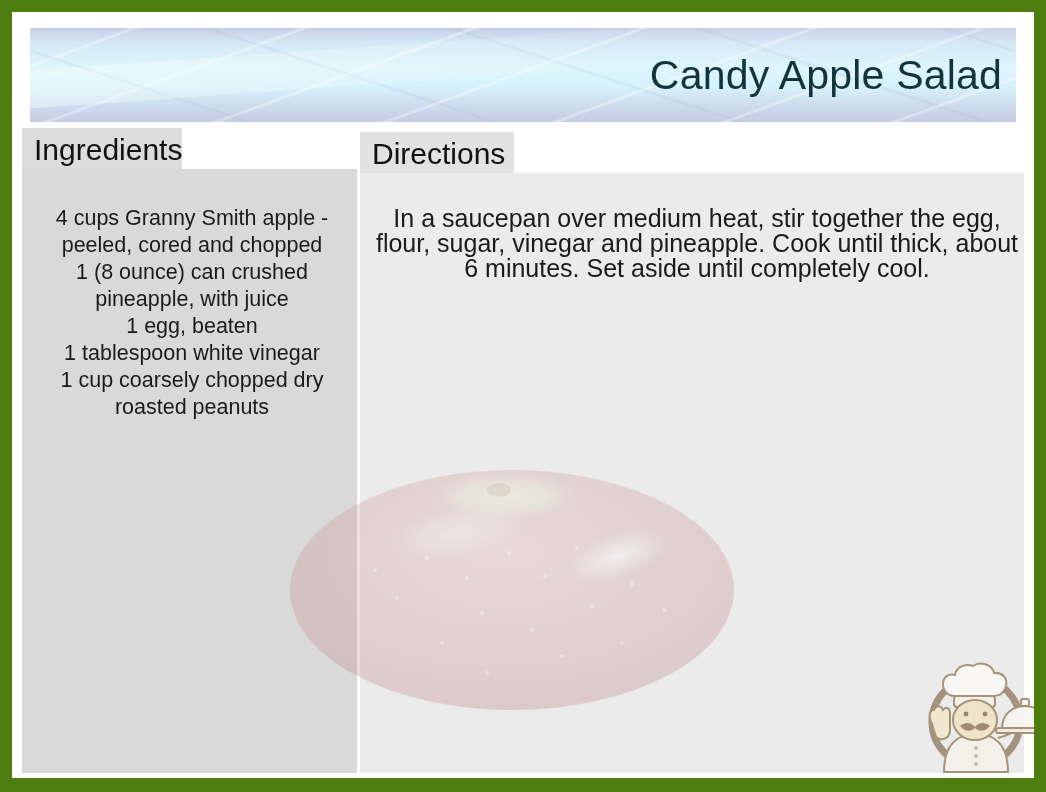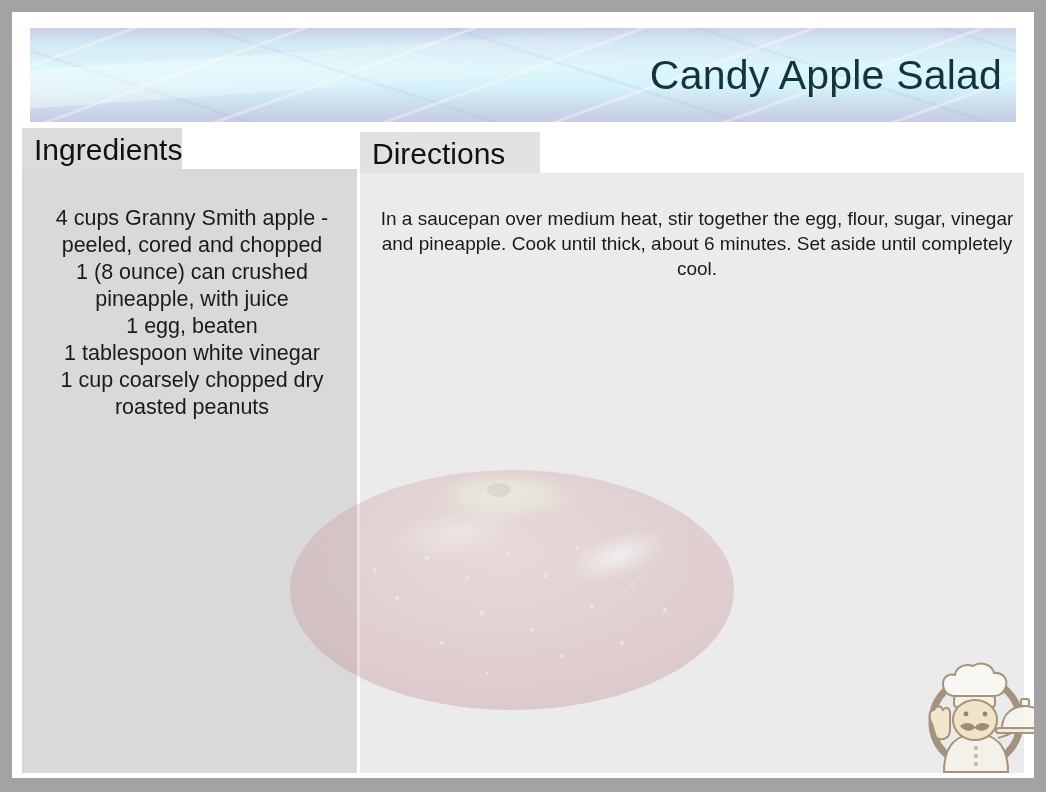--- a/index.html
+++ b/index.html
@@ -12,21 +12,21 @@
     height: 792px;
     overflow: hidden;
     font-family: "Liberation Sans", sans-serif;
   }
 
   
   #card {
     position: relative;
     width: 1046px;
     height: 792px;
-    background: #a3a3a3;
+    background: #4d7c0f;
     box-sizing: border-box;
   }
   #page {
     position: absolute;
     left: 12px;
     top: 12px;
     width: 1022px;
     height: 766px;
     background: #ffffff;
     overflow: hidden;
@@ -119,21 +119,21 @@
   #ingredients-panel {
     left: 10px;
     top: 157px;
     width: 335px;
     height: 604px;
     background: #d9d9d9;
   }
   #directions-tab {
     left: 348px;
     top: 120px;
-    width: 180px;
+    width: 154px;
     height: 42px;
     background: #e2e2e2;
   }
   #directions-panel {
     left: 348px;
     top: 161px;
     width: 664px;
     height: 600px;
     background: #ebebeb;
   }
@@ -150,21 +150,21 @@
     font-size: 21.5px;
     line-height: 27px;
   }
   #ingredients-body .ing-line {
     white-space: pre-wrap;
   }
   #directions-body {
     left: 359px;
     top: 194px;
     width: 652px;
-    font-size: 19px;
+    font-size: 25px;
     line-height: 25px;
   }
   #directions-body p {
     margin: 0 0 24px 0;
   }
   #directions-body p:last-child { margin-bottom: 0; }
 
   
   #apple-image {
     position: absolute;

